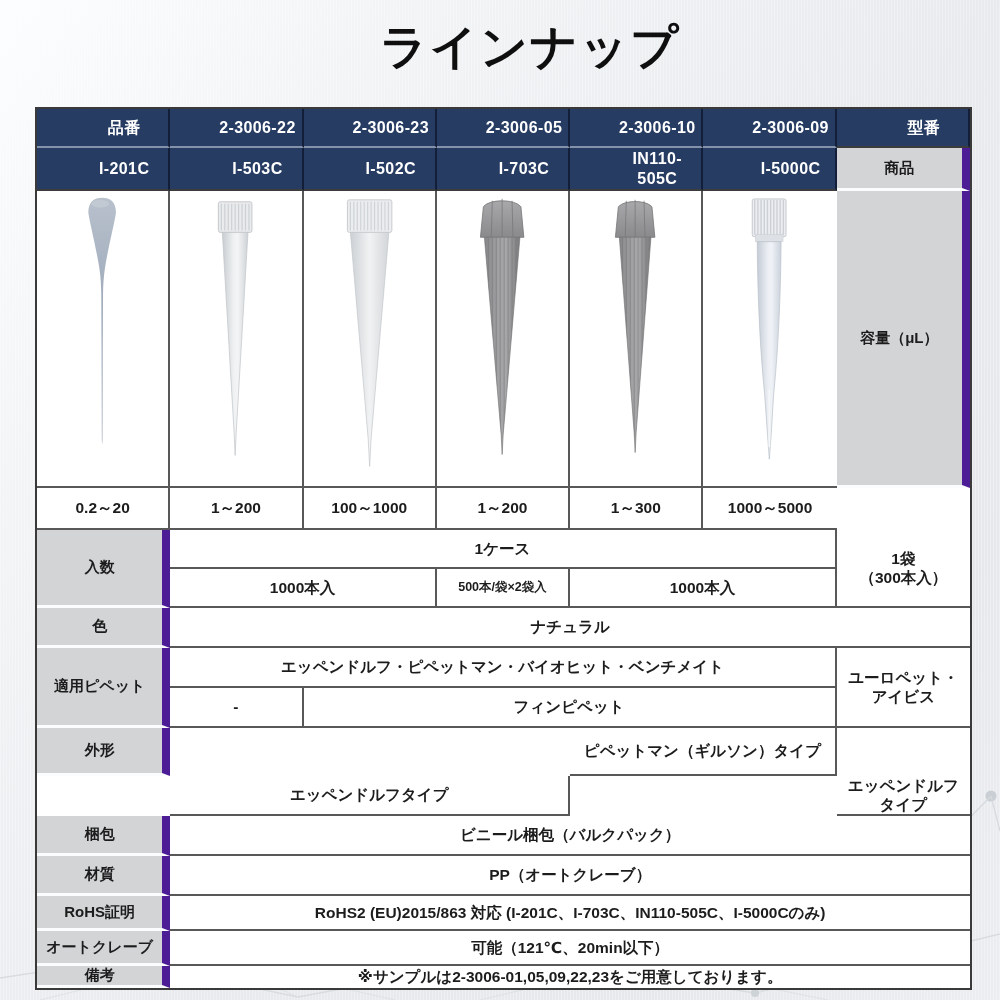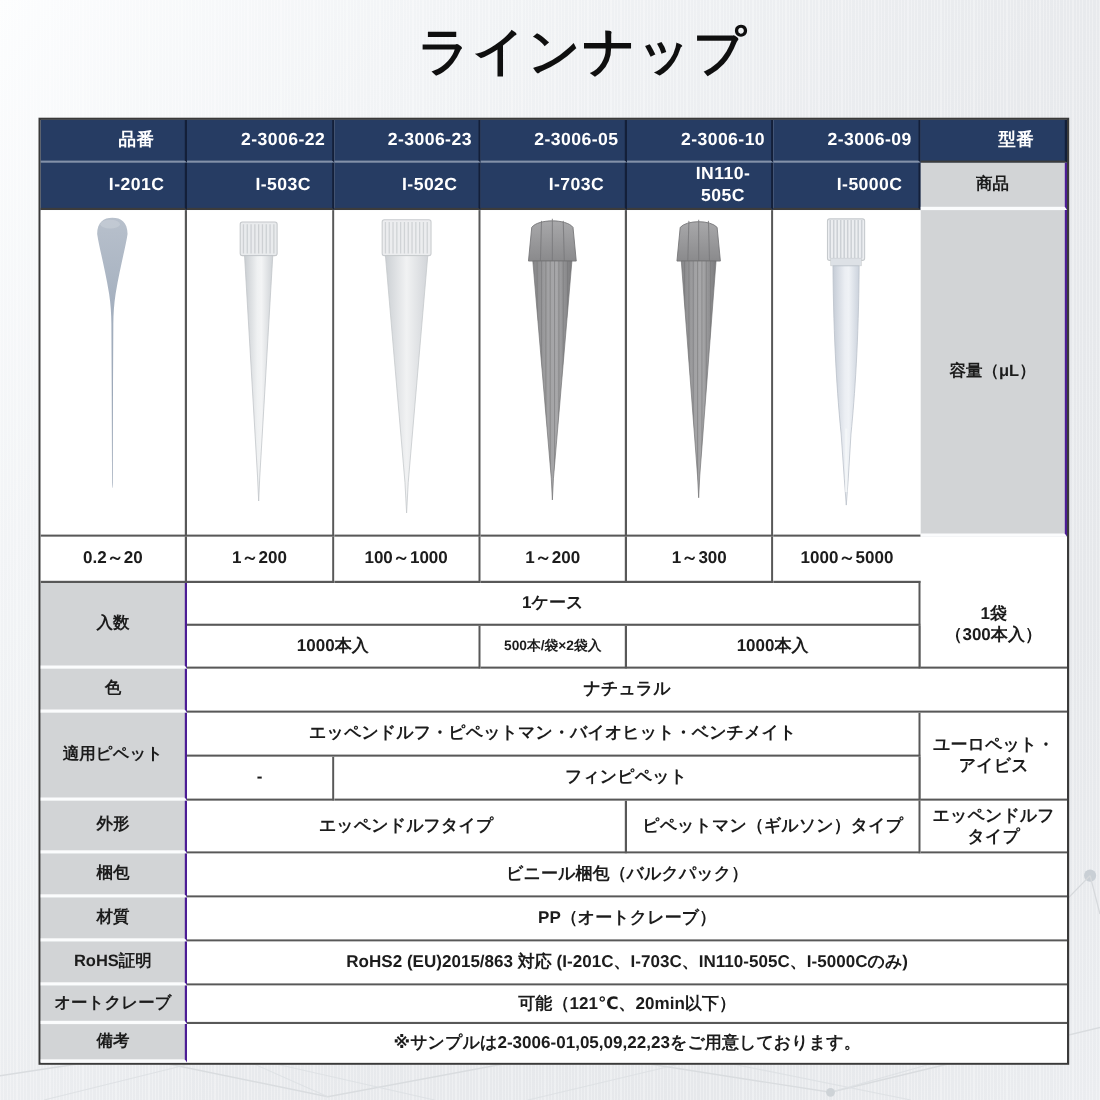--- a/index.html
+++ b/index.html
@@ -26,21 +26,21 @@
     display:flex;flex-direction:column;align-items:center;justify-content:center;text-align:center;
     background:#fff;color:#1c1c1c;font-size:15.5px;font-weight:700;
     border-right:2px solid #585858;border-bottom:2px solid #585858;
     line-height:1.25;overflow:hidden;
   }
   .lastcol{border-right:none;}
   .lastrow{border-bottom:none;}
   .navy{background:#263c63;color:#ffffff;font-size:16px;font-weight:600;letter-spacing:.4px;border-right:2px solid #131f39;padding-left:43px;}
   .navy.rowdiv{border-bottom:2px solid #8391a9;}
   .navy.rowend{border-bottom:2px solid #3c3c3c;}
-  .lbl{background:#d2d4d6;font-weight:600;font-size:15px;border-right:2px solid #4c1d95;border-bottom:3px solid #fbfcfd;}
+  .lbl{background:#d2d4d6;font-weight:600;font-size:15px;border-right:8px solid #4c1d95;border-bottom:3px solid #fbfcfd;}
   .small{font-size:12.5px;}
   .imgcell{padding:0;}
   .imgcell svg{width:100%;height:100%;display:block;}
   .decor{position:absolute;left:0;top:0;width:1000px;height:1000px;z-index:1;pointer-events:none;}
 </style>
 </head>
 <body>
 
 <svg class="decor" viewBox="0 0 1000 1000">
   <path d="M0,978 L118,960 L298,997 L518,956 L755,993 L1000,934" stroke="#d9dcdf" stroke-width="1.3" fill="none"></path>
@@ -204,22 +204,22 @@
   <div class="cell lbl" style="grid-row:8/10">適用ピペット</div>
   <div class="cell" style="grid-column:2/7">エッペンドルフ・ピペットマン・バイオヒット・ベンチメイト</div>
   <div class="cell lastcol" style="grid-column:7/8;grid-row:8/10">
     <span>ユーロペット・</span>
     <span>アイビス</span>
   </div>
   <div class="cell" style="grid-column:2/3">-</div>
   <div class="cell" style="grid-column:3/7">フィンピペット</div>
 
   <div class="cell lbl">外形</div>
+  <div class="cell" style="grid-column:5/7">ピペットマン（ギルソン）タイプ</div>
   <div class="cell" style="grid-column:2/5">エッペンドルフタイプ</div>
-  <div class="cell" style="grid-column:5/7">ピペットマン（ギルソン）タイプ</div>
   <div class="cell lastcol" style="grid-column:7/8">
     <span>エッペンドルフ</span>
     <span>タイプ</span>
   </div>
 
   <div class="cell lbl">梱包</div>
   <div class="cell lastcol" style="grid-column:2/8">ビニール梱包（バルクパック）</div>
 
   <div class="cell lbl">材質</div>
   <div class="cell lastcol" style="grid-column:2/8">PP（オートクレーブ）</div>

